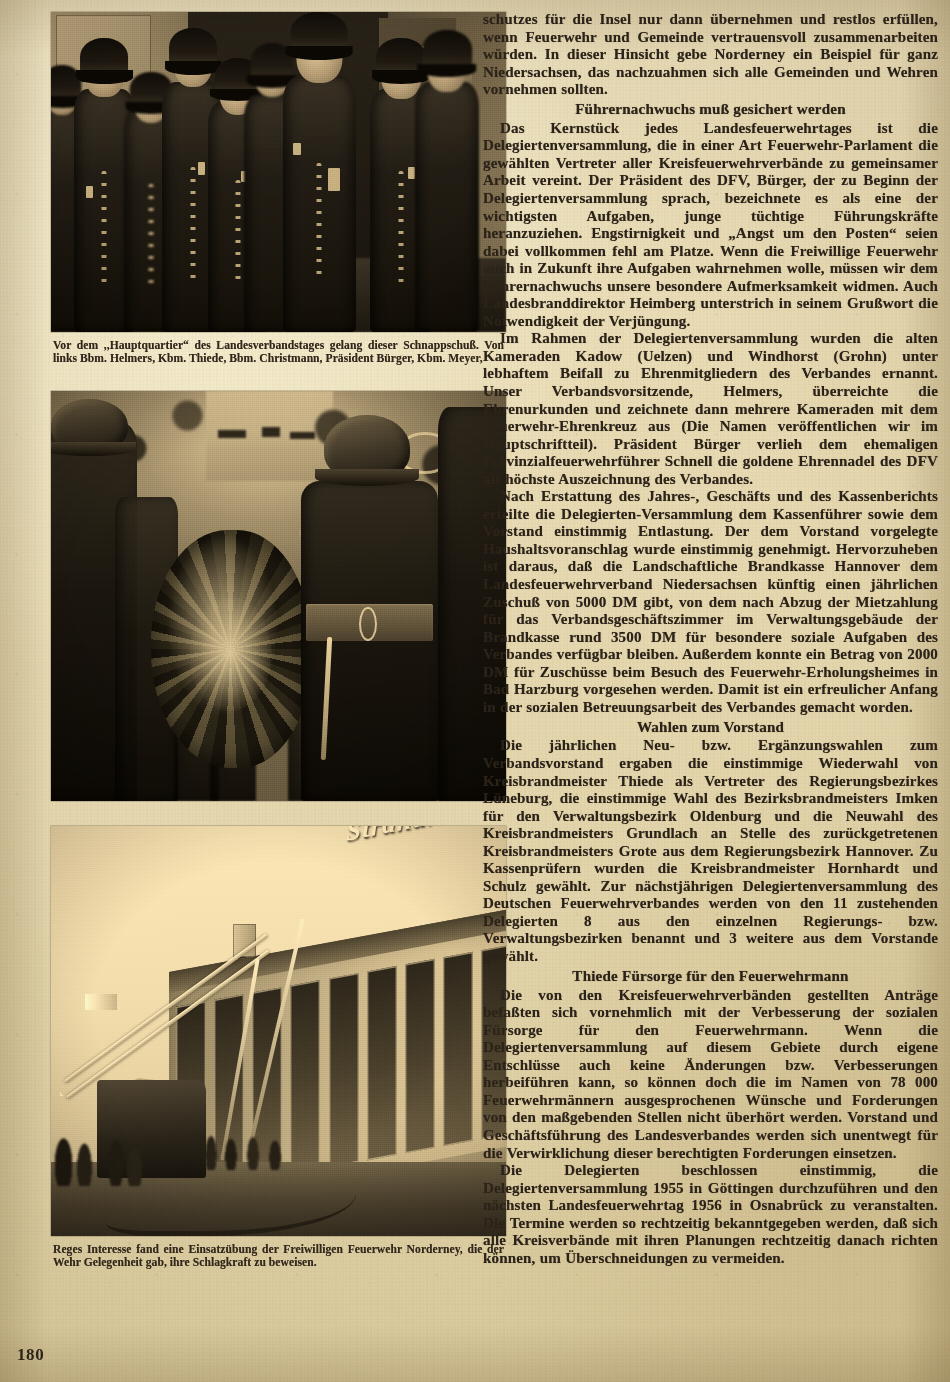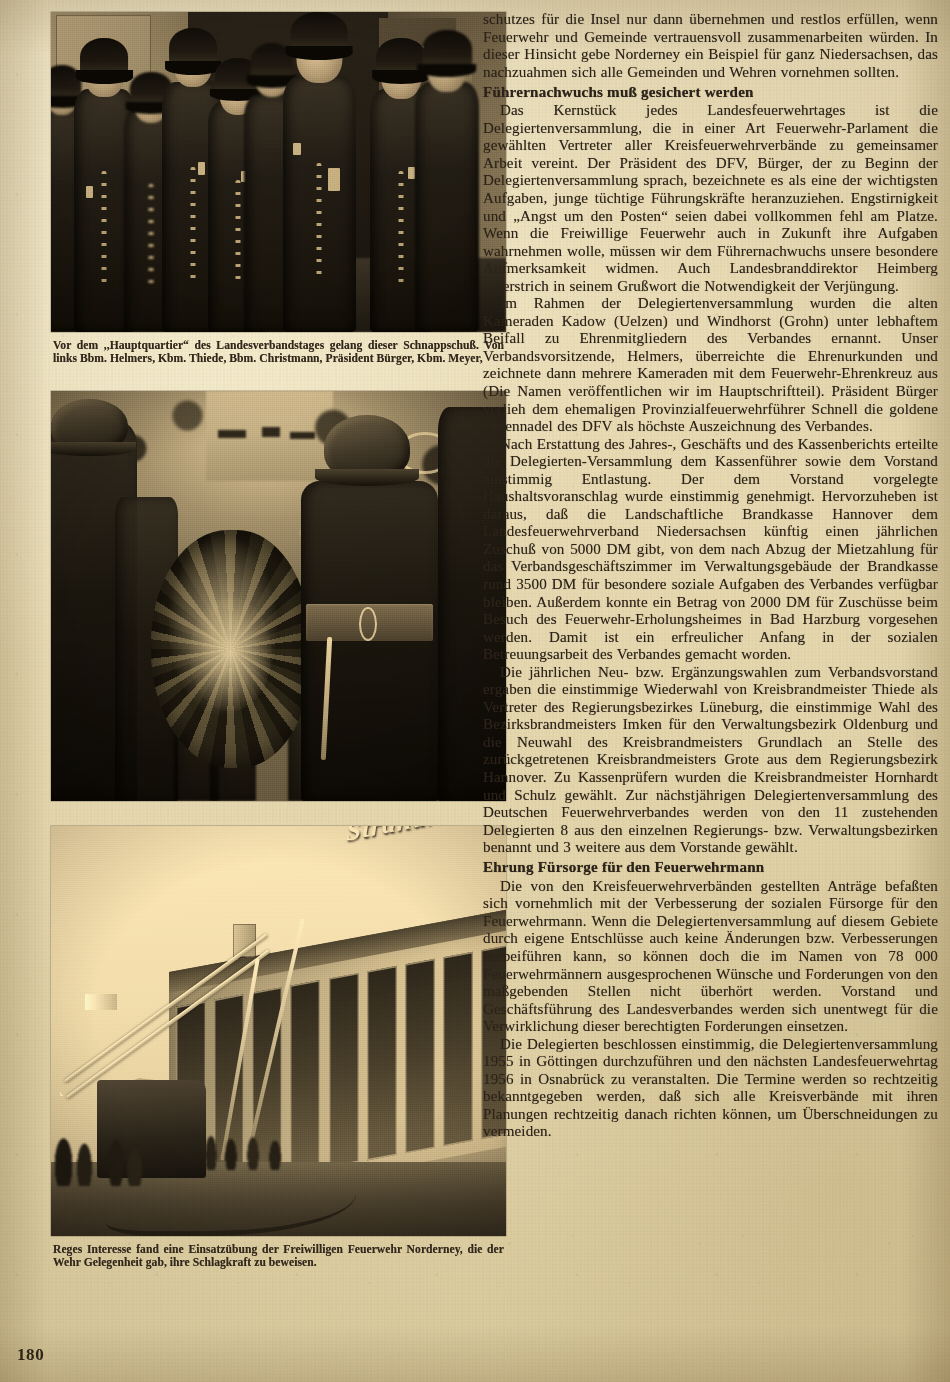--- a/index.html
+++ b/index.html
@@ -82,29 +82,30 @@
     margin: 0;
     color: #2b231a;
   }
   .col-right p {
     font-size: 15.1px;
     line-height: 17.55px;
     text-align: justify;
     text-indent: 17px;
     letter-spacing: .12px;
     word-spacing: .4px;
-    font-weight: 400;
+    font-weight: 700;
     text-shadow: 0 0 .7px rgba(60,46,28,.48);
   }
   .col-right p.noindent { text-indent: 0; }
 
   .col-right h2 {
     font-size: 15.1px;
     line-height: 17.55px;
     font-weight: 700;
+    text-align: center;
     padding: 2.5px 0 1px;
     letter-spacing: .2px;
     text-shadow: 0 0 .8px rgba(50,38,22,.65);
   }
 
   
   .photo {
     position: relative;
     width: 100%;
     overflow: hidden;
@@ -616,23 +617,24 @@
 
       <p class="noindent">schutzes für die Insel nur dann übernehmen und restlos erfüllen, wenn Feuerwehr und Gemeinde vertrauensvoll zusammenarbeiten würden. In dieser Hinsicht gebe Norderney ein Beispiel für ganz Niedersachsen, das nachzuahmen sich alle Gemeinden und Wehren vornehmen sollten.</p>
 
       <h2>Führernachwuchs muß gesichert werden</h2>
       <p>Das Kernstück jedes Landesfeuerwehrtages ist die Delegiertenversammlung, die in einer Art Feuerwehr-Parlament die gewählten Vertreter aller Kreisfeuerwehrverbände zu gemeinsamer Arbeit vereint. Der Präsident des DFV, Bürger, der zu Beginn der Delegiertenversammlung sprach, bezeichnete es als eine der wichtigsten Aufgaben, junge tüchtige Führungskräfte heranzuziehen. Engstirnigkeit und „Angst um den Posten“ seien dabei vollkommen fehl am Platze. Wenn die Freiwillige Feuerwehr auch in Zukunft ihre Aufgaben wahrnehmen wolle, müssen wir dem Führernachwuchs unsere besondere Aufmerksamkeit widmen. Auch Landesbranddirektor Heimberg unterstrich in seinem Grußwort die Notwendigkeit der Verjüngung.</p>
 
       <p>Im Rahmen der Delegiertenversammlung wurden die alten Kameraden Kadow (Uelzen) und Windhorst (Grohn) unter lebhaftem Beifall zu Ehrenmitgliedern des Verbandes ernannt. Unser Verbandsvorsitzende, Helmers, überreichte die Ehrenurkunden und zeichnete dann mehrere Kameraden mit dem Feuerwehr-Ehrenkreuz aus (Die Namen veröffentlichen wir im Hauptschriftteil). Präsident Bürger verlieh dem ehemaligen Provinzialfeuerwehrführer Schnell die goldene Ehrennadel des DFV als höchste Auszeichnung des Verbandes.</p>
 
       <p>Nach Erstattung des Jahres-, Geschäfts und des Kassenberichts erteilte die Delegierten-Versammlung dem Kassenführer sowie dem Vorstand einstimmig Entlastung. Der dem Vorstand vorgelegte Haushaltsvoranschlag wurde einstimmig genehmigt. Hervorzuheben ist daraus, daß die Landschaftliche Brandkasse Hannover dem Landesfeuerwehrverband Niedersachsen künftig einen jährlichen Zuschuß von 5000 DM gibt, von dem nach Abzug der Mietzahlung für das Verbandsgeschäftszimmer im Verwaltungsgebäude der Brandkasse rund 3500 DM für besondere soziale Aufgaben des Verbandes verfügbar bleiben. Außerdem konnte ein Betrag von 2000 DM für Zuschüsse beim Besuch des Feuerwehr-Erholungsheimes in Bad Harzburg vorgesehen werden. Damit ist ein erfreulicher Anfang in der sozialen Betreuungsarbeit des Verbandes gemacht worden.</p>
 
+      <h2>Wahlen zum Vorstand</h2>
       <p>Die jährlichen Neu- bzw. Ergänzungswahlen zum Verbandsvorstand ergaben die einstimmige Wiederwahl von Kreisbrandmeister Thiede als Vertreter des Regierungsbezirkes Lüneburg, die einstimmige Wahl des Bezirksbrandmeisters Imken für den Verwaltungsbezirk Oldenburg und die Neuwahl des Kreisbrandmeisters Grundlach an Stelle des zurückgetretenen Kreisbrandmeisters Grote aus dem Regierungsbezirk Hannover. Zu Kassenprüfern wurden die Kreisbrandmeister Hornhardt und Schulz gewählt. Zur nächstjährigen Delegiertenversammlung des Deutschen Feuerwehrverbandes werden von den 11 zustehenden Delegierten 8 aus den einzelnen Regierungs- bzw. Verwaltungsbezirken benannt und 3 weitere aus dem Vorstande gewählt.</p>
 
-      <h2>Ehrung Fürsorge für den Feuerwehrmann</h2>
+      <h2>Thiede Fürsorge für den Feuerwehrmann</h2>
       <p>Die von den Kreisfeuerwehrverbänden gestellten Anträge befaßten sich vornehmlich mit der Verbesserung der sozialen Fürsorge für den Feuerwehrmann. Wenn die Delegiertenversammlung auf diesem Gebiete durch eigene Entschlüsse auch keine Änderungen bzw. Verbesserungen herbeiführen kann, so können doch die im Namen von 78 000 Feuerwehrmännern ausgesprochenen Wünsche und Forderungen von den maßgebenden Stellen nicht überhört werden. Vorstand und Geschäftsführung des Landesverbandes werden sich unentwegt für die Verwirklichung dieser berechtigten Forderungen einsetzen.</p>
       <p>Die Delegierten beschlossen einstimmig, die Delegiertenversammlung 1955 in Göttingen durchzuführen und den nächsten Landesfeuerwehrtag 1956 in Osnabrück zu veranstalten. Die Termine werden so rechtzeitig bekanntgegeben werden, daß sich alle Kreisverbände mit ihren Planungen rechtzeitig danach richten können, um Überschneidungen zu vermeiden.</p>
 
     </div>
 
     <div class="folio">180</div>
 
   </div>
 </div>
 

